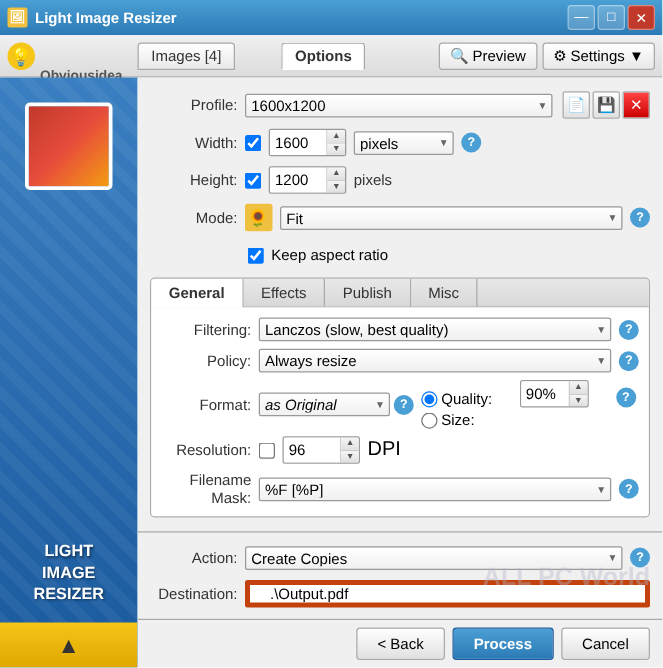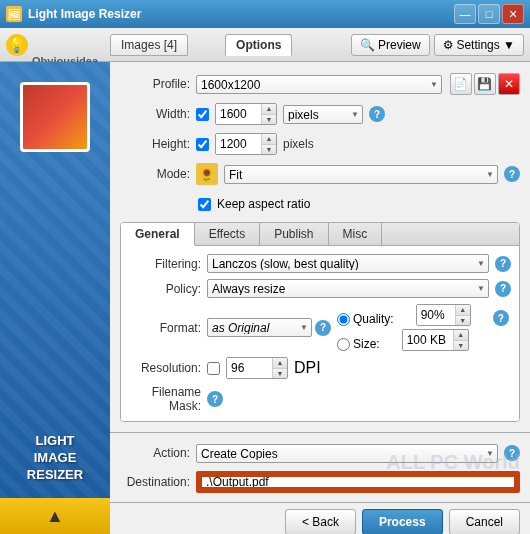--- a/index.html
+++ b/index.html
@@ -178,23 +178,23 @@
     .form-label {
       width: 70px;
       text-align: right;
       color: #333;
       font-size: 12px;
       flex-shrink: 0;
     }
 
     
     .input-text {
-      border: 6px solid #c2410c;
+      border: 4px solid #c2410c;
       background: white;
-      padding: 2px 4px;
+      padding: 2px 16px;
       height: 22px;
       font-size: 12px;
       border-radius: 2px;
     }
     .input-combo {
       border: 1px solid #999;
       background: linear-gradient(to bottom, #fff, #f0f0f0);
       padding: 2px 4px;
       height: 19px;
       font-size: 12px;
@@ -570,46 +570,44 @@
                     <button class="spinner-btn">▼</button>
                   </div>
                 </div>
                 <div class="help-icon">?</div>
               </div>
               <div class="quality-row">
                 <label class="radio-label">
                   <input type="radio" name="qsize" style="">
                   <span>Size:</span>
                 </label>
-                <div class="spinner-wrapper">
-                  <input class="spinner-input" style="width: 50px;" type="text" value="100 KB">
-                  <div class="spinner-btns">
-                    <button class="spinner-btn">▲</button>
-                    <button class="spinner-btn">▼</button>
-                  </div>
-                </div>
               </div>
             </div>
           </div>
 
           <div class="inner-row">
             <span class="inner-label">Resolution:</span>
             <input type="checkbox" style="">
             <div class="spinner-wrapper">
               <input class="spinner-input" type="text" value="96" style="">
               <div class="spinner-btns">
                 <button class="spinner-btn">▲</button>
                 <button class="spinner-btn">▼</button>
               </div>
             </div>
             <span style="font-size:16px;">DPI</span>
           </div>
 
           <div class="inner-row" style="margin-bottom:0;">
             <span class="inner-label">Filename Mask:</span>
+            <div class="select-wrapper" style="flex:1;">
+              <select class="input-combo" style="width:100%;">
+                <option>%F [%P]</option>
+              </select>
+            </div>
             <div class="help-icon">?</div>
           </div>
 
         </div>
       </div>
     </div>
 
     <div class="action-area">
       <div class="form-row">
         <span class="form-label">Action:</span>

